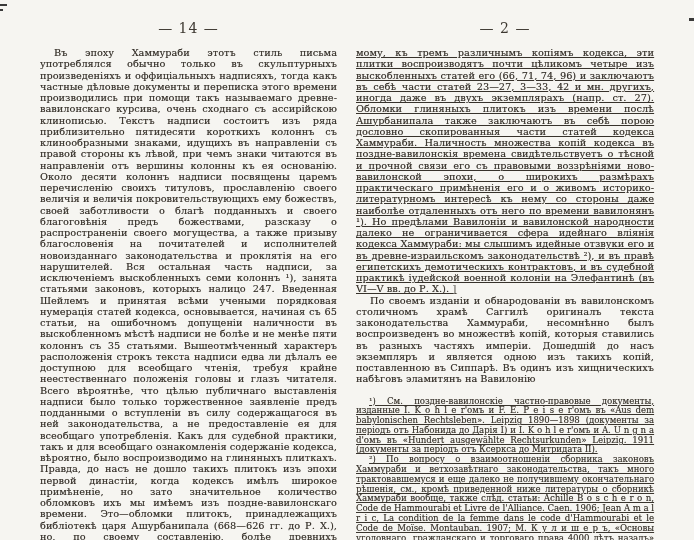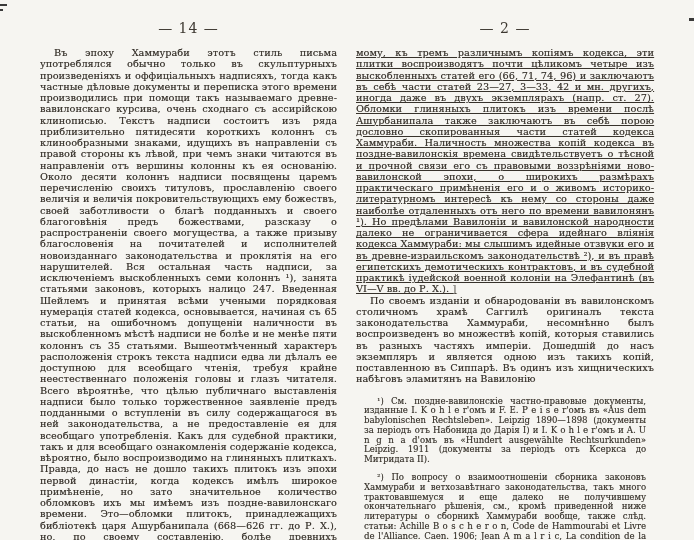--- a/index.html
+++ b/index.html
@@ -34,23 +34,24 @@
   }
   .body-text.no-indent { text-indent: 0; text-decoration: underline; }
 
   .footnotes {
     font-size: 8.5px;
     line-height: 9.8px;
     text-align: justify;
     color: #3a352e;
   }
   .footnotes p {
-    margin: 8px;
+    margin: 0;
     text-indent: 13px;
     text-shadow: 0.2px 0 0 rgba(58,53,46,0.5);
+    text-decoration: underline;
   }
   #footnotes-right { margin-top: 12px; }
 
   .pencil { color: #8f8d88; font-size: 10px; }
 
   .artifact { position: absolute; background: #3a3a3a; }
   #artifact-1 { left: 0; top: 4px;  width: 7px; height: 2px; }
   #artifact-2 { left: 0; top: 9px;  width: 3px; height: 2px; }
   #artifact-3 { right: 0; top: 18px; width: 5px; height: 3px; }
 </style>

